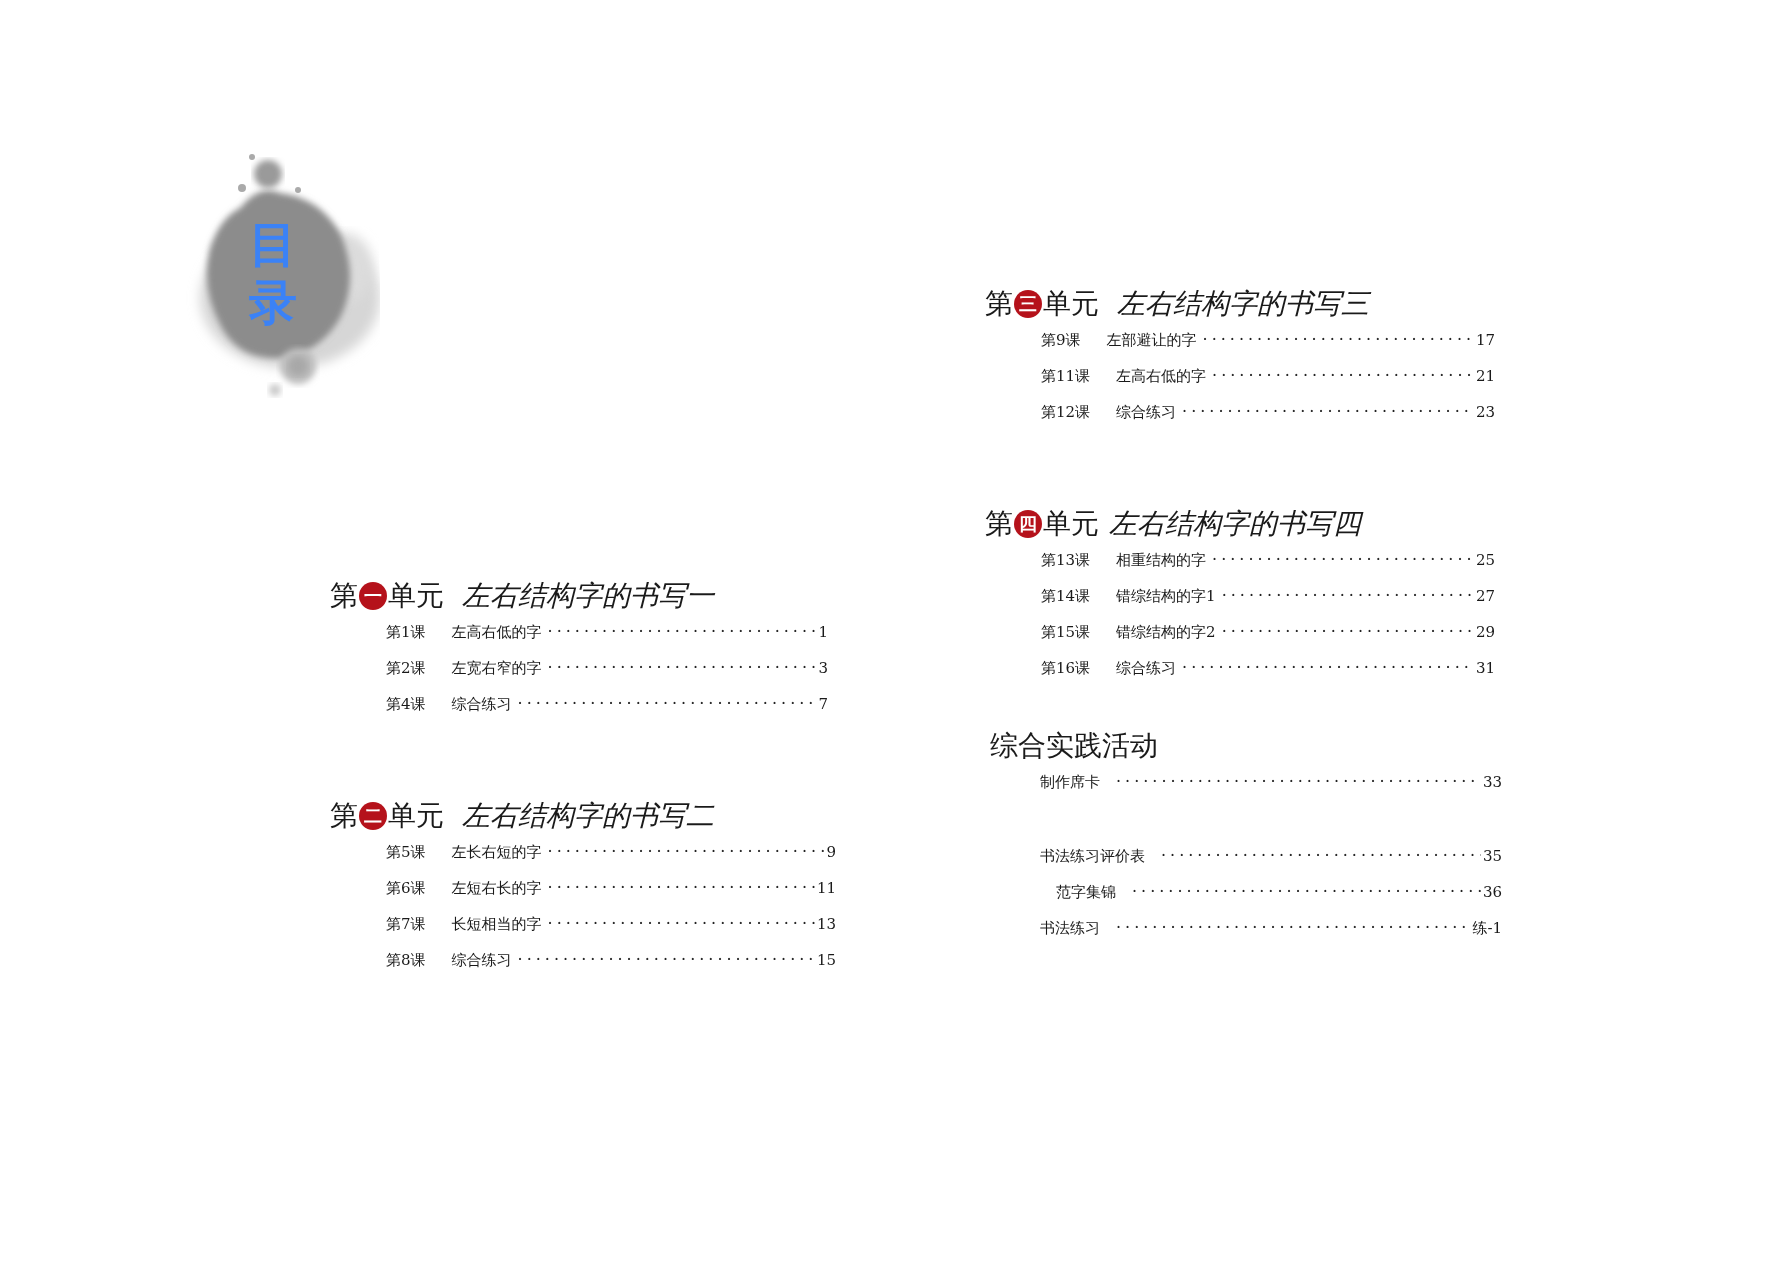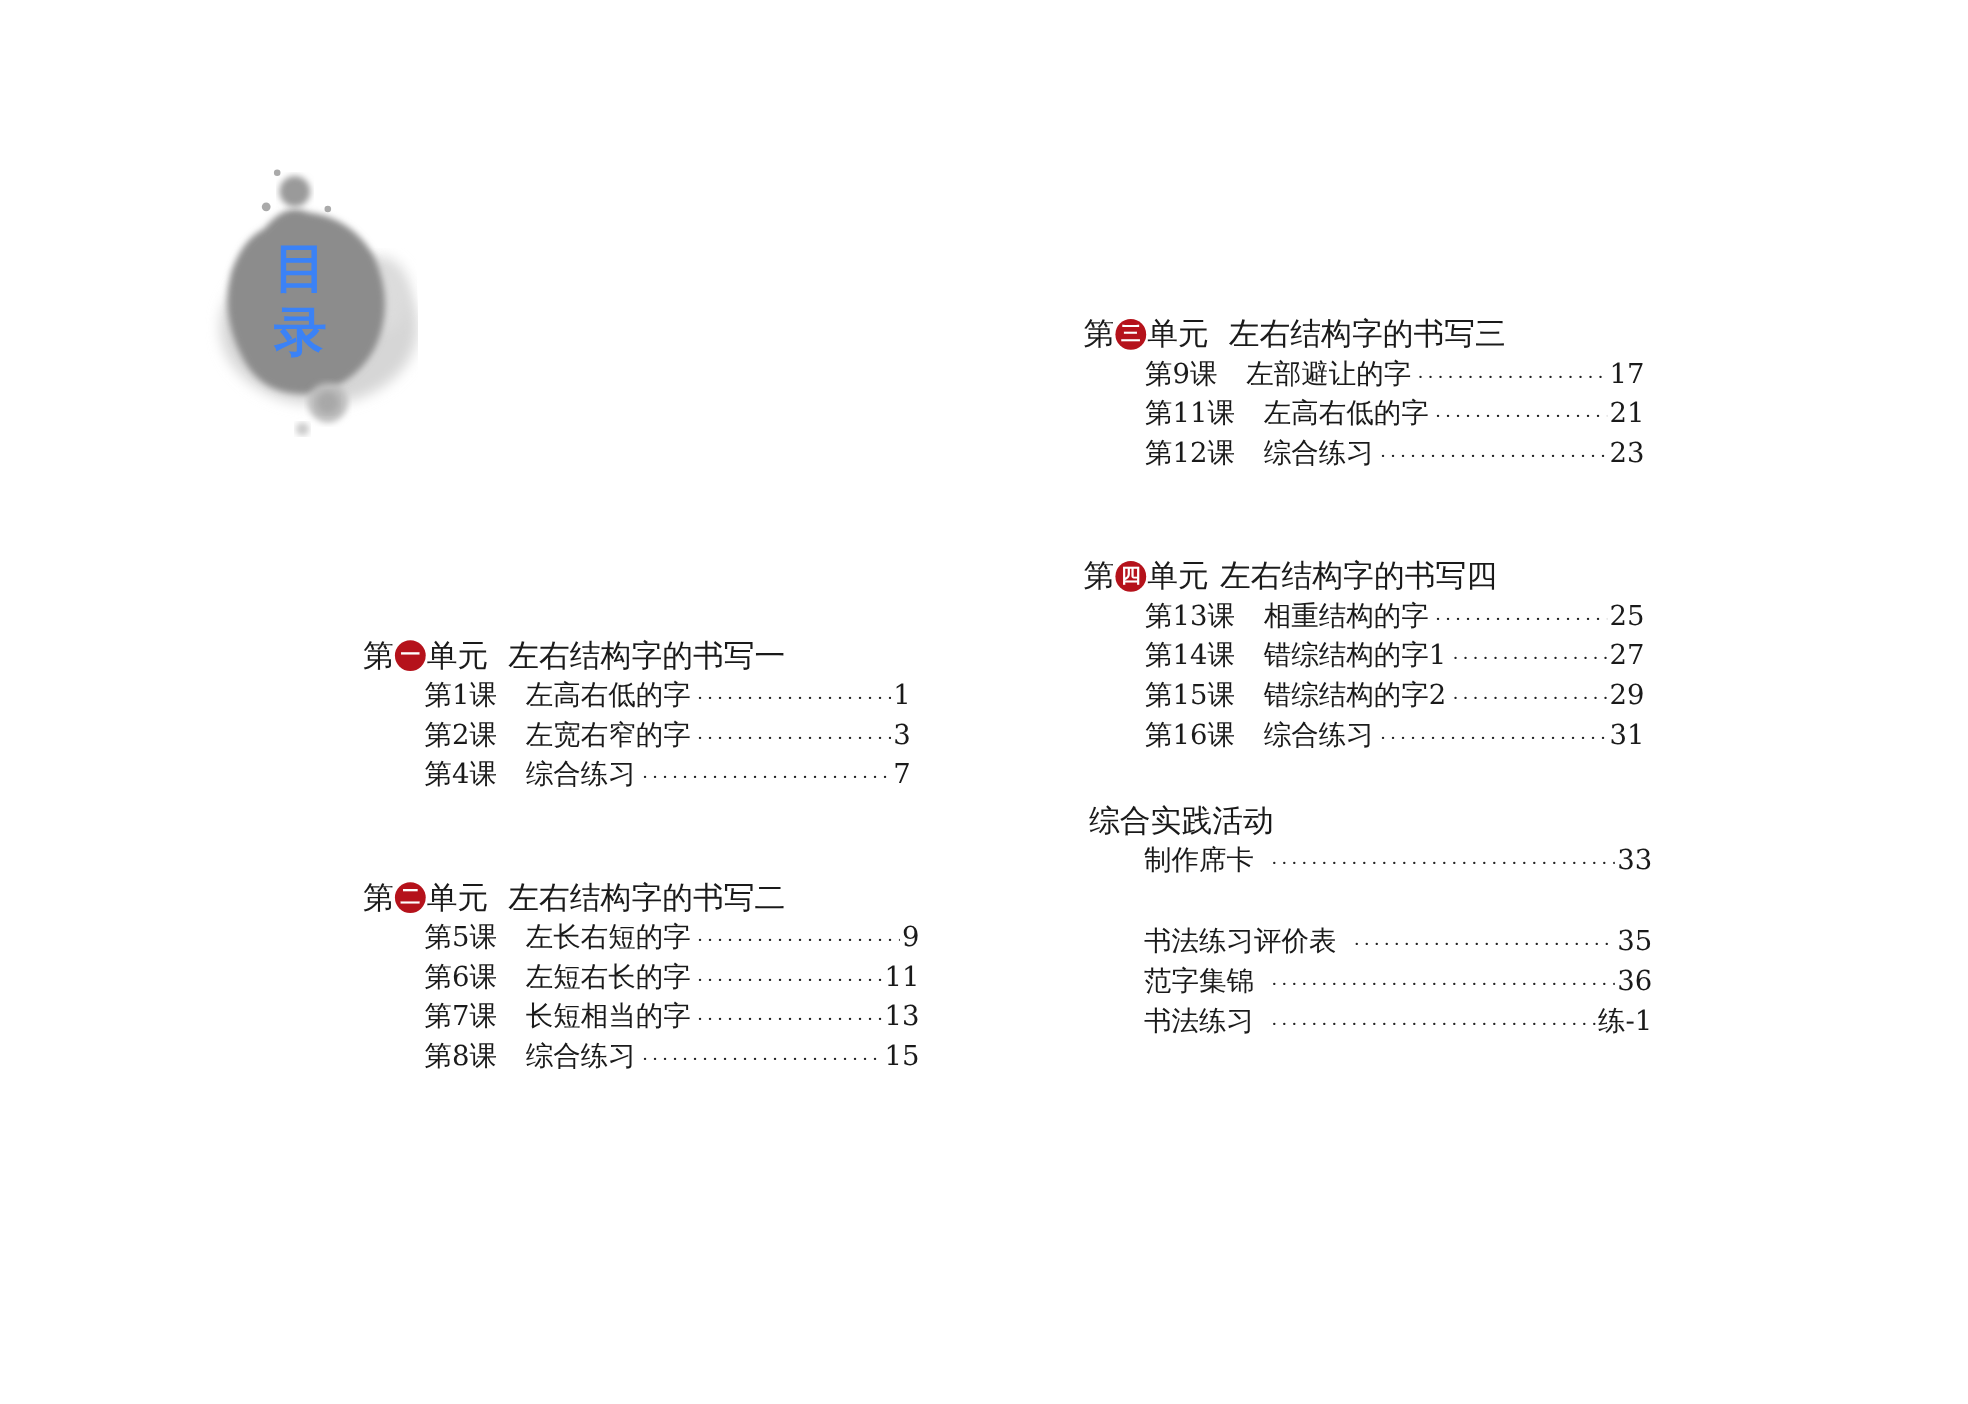--- a/index.html
+++ b/index.html
@@ -18,23 +18,23 @@
   }
   .unit { position: absolute; }
   .unit-head {
     font-size: 28px; line-height: 36px; white-space: nowrap; display: flex; align-items: center;
   }
   .badge {
     display: inline-flex; align-items: center; justify-content: center;
     width: 28px; height: 28px; border-radius: 50%; background: #b5121b; color: #fff;
     font-size: 18px; line-height: 1; margin: 0 1px; font-weight: bold;
   }
-  .unit-title { margin-left: 18px; }
+  .unit-title { margin-left: 18px; font-style: italic; }
   .lesson {
-    position: relative; height: 36px; font-size: 25px; line-height: 36px; white-space: nowrap;
+    position: relative; height: 36px; font-size: 15px; line-height: 36px; white-space: nowrap;
     display: flex; align-items: baseline;
   }
   .l-num { display: inline-block; }
   .l-name { display: inline-block; margin-left: 26px; }
   .dots {
     flex: 1; overflow: hidden; margin: 0 2px 0 6px; letter-spacing: 4px;
     color: #222; font-size: 16px; white-space: nowrap;
   }
   .dots::before { content: "································································································"; }
   .page { display: inline-block; }
@@ -204,21 +204,21 @@
   </div>
 </div>
 
 <div class="unit" style="left:1040px; top:838px; width:462px;">
   <div class="lesson">
       <span class="l-name" style="margin-left:0">书法练习评价表</span>
       <span class="dots" style="margin-left:16px"></span>
       <span class="page">35</span>
     </div>
   <div class="lesson">
-      <span class="l-name" style="margin-left:0">范字集锦</span>
+      <span class="l-name" style="margin-left:16px">范字集锦</span>
       <span class="dots" style="margin-left:16px"></span>
       <span class="page">36</span>
     </div>
   <div class="lesson">
       <span class="l-name" style="margin-left:0">书法练习</span>
       <span class="dots" style="margin-left:16px"></span>
       <span class="page">练-1</span>
     </div>
 </div>
 

